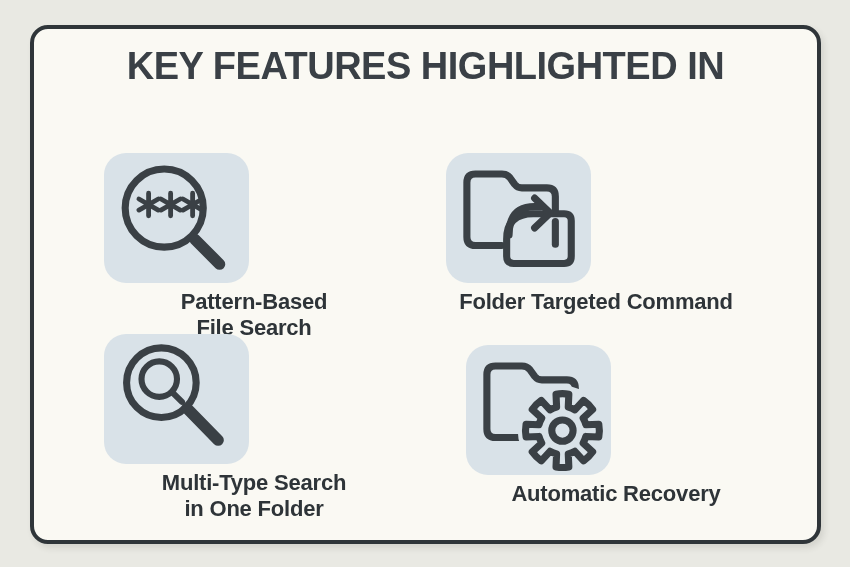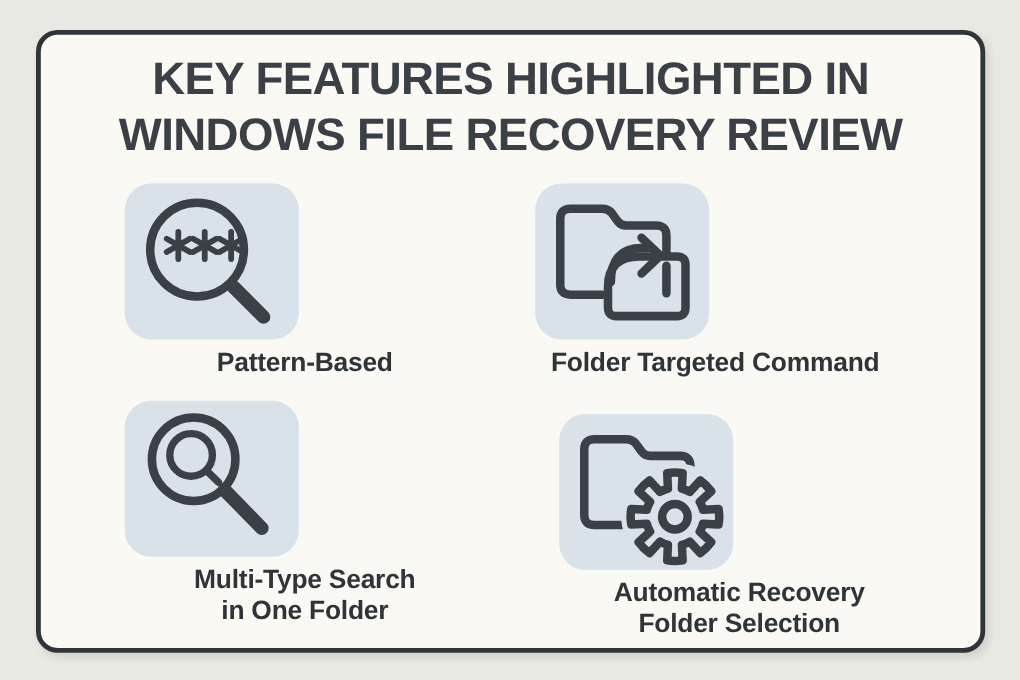--- a/index.html
+++ b/index.html
@@ -56,37 +56,37 @@
   }
 </style>
 </head>
 <body>
 
 <div class="stage">
   <div class="card">
 
     <div class="title">
       <div>KEY FEATURES HIGHLIGHTED IN</div>
-      <div>WINDOWS FILE RECOVERY REVIEW</div>
     </div>
 
     <div class="feature f1">
       <div class="tile">
         <svg width="142" height="128" viewBox="0 0 100 90" fill="none" stroke="currentColor" stroke-linecap="round" stroke-linejoin="round">
           <circle cx="41" cy="38" r="27.5" stroke-width="5"></circle>
           <g stroke-width="3.4">
             <path d="M30,27.5 V43.5 M23.2,31.6 L36.8,39.4 M23.2,39.4 L36.8,31.6"></path>
             <path d="M45.5,27.5 V43.5 M38.7,31.6 L52.3,39.4 M38.7,39.4 L52.3,31.6"></path>
             <path d="M61,27.5 V43.5 M54.2,31.6 L67.8,39.4 M54.2,39.4 L67.8,31.6"></path>
           </g>
           <path d="M62.5,60 L80,77.5" stroke-width="8"></path>
         </svg>
       </div>
       <div class="label">
         <div>Pattern-Based</div>
+        <div>File Search</div>
       </div>
     </div>
 
     <div class="feature f2">
       <div class="tile">
         <svg width="142" height="128" viewBox="0 0 100 90" fill="none" stroke="currentColor" stroke-linecap="round" stroke-linejoin="round">
 
           <path d="M37.8,64.4 H19.3 Q13.3,64.4 13.3,58.4 V20 Q13.3,14 19.3,14 H38 Q41.5,14 43.5,16.5 L47,21.3 Q49,23.8 52,23.8 H69.6 Q75.6,23.8 75.6,29.8 V41" stroke-width="5"></path>
 
           <path d="M41.3,72 V60 Q41.3,42 60,42 H81.8 Q86.8,42 86.8,47 V72 Q86.8,77 81.8,77 H46.3 Q41.3,77 41.3,72 Z" stroke-width="5" style="fill:var(--tile-bg)"></path>
@@ -124,18 +124,17 @@
           <path d="M19.3,14 H38 Q41.5,14 43.5,16.5 L47,21.3 Q49,23.8 52,23.8 H69.6 Q75.6,23.8 75.6,29.8 V58.4 Q75.6,64.4 69.6,64.4 H19.3 Q13.3,64.4 13.3,58.4 V20 Q13.3,14 19.3,14 Z" stroke-width="5"></path>
 
           <circle cx="66.5" cy="59.5" r="31.5" stroke="none" style="fill:var(--tile-bg)"></circle>
 
           <path stroke-width="5" style="fill:var(--tile-bg)" d="M61.99,33.90 A26,26 0 0 1 71.01,33.90 L70.61,43.01 A17,17 0 0 1 75.26,44.93 L81.41,38.20 A26,26 0 0 1 87.80,44.59 L81.07,50.74 A17,17 0 0 1 82.99,55.39 L92.10,54.99 A26,26 0 0 1 92.10,64.01 L82.99,63.61 A17,17 0 0 1 81.07,68.26 L87.80,74.41 A26,26 0 0 1 81.41,80.80 L75.26,74.07 A17,17 0 0 1 70.61,75.99 L71.01,85.10 A26,26 0 0 1 61.99,85.10 L62.39,75.99 A17,17 0 0 1 57.74,74.07 L51.59,80.80 A26,26 0 0 1 45.20,74.41 L51.93,68.26 A17,17 0 0 1 50.01,63.61 L40.90,64.01 A26,26 0 0 1 40.90,54.99 L50.01,55.39 A17,17 0 0 1 51.93,50.74 L45.20,44.59 A26,26 0 0 1 51.59,38.20 L57.74,44.93 A17,17 0 0 1 62.39,43.01 Z"></path>
           <circle cx="66.5" cy="59.5" r="7.5" stroke-width="5"></circle>
         </svg>
       </div>
       <div class="label">
         <div>Automatic Recovery</div>
-        <div>Folder Selection</div>
       </div>
     </div>
 
   </div>
 </div>
 
 </body></html>

